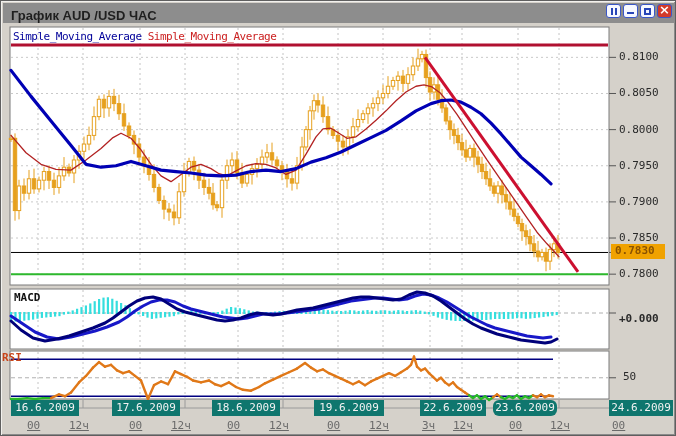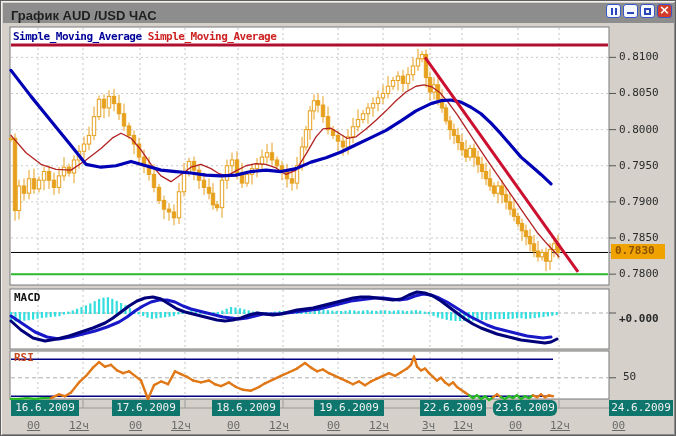--- a/index.html
+++ b/index.html
@@ -16,23 +16,23 @@
     background:#f6f8ff;position:relative;cursor:pointer;}
   .wbtn.close{background:#d23a2a;}
   .g-pause::before,.g-pause::after{content:"";position:absolute;top:3px;width:2px;height:7px;background:#2745b8;}
   .g-pause::before{left:4px;} .g-pause::after{left:8px;}
   .g-min::before{content:"";position:absolute;left:3px;bottom:3px;width:7px;height:2px;background:#2745b8;}
   .g-max::before{content:"";position:absolute;left:3px;top:3px;width:7px;height:7px;box-sizing:border-box;border:2px solid #2745b8;}
   .g-close::before{content:"\00d7";position:absolute;left:0;top:-3px;width:13px;text-align:center;
     color:#fff;font:bold 13px "DejaVu Sans",sans-serif;}
   svg.chart{position:absolute;left:0;top:0;}
   .lbl{position:absolute;white-space:nowrap;}
-  .legend{top:29px;left:12px;font-size:11px;font-weight:bold;letter-spacing:-0.5px;}
+  .legend{top:29px;left:12px;font-size:11px;font-weight:normal;letter-spacing:-0.5px;}
   .macd-lbl{left:13px;top:290px;font-size:11px;font-weight:bold;color:#111;}
-  .rsi-lbl{left:13px;top:350px;font-size:11px;font-weight:bold;color:#c8441a;}
+  .rsi-lbl{left:1px;top:350px;font-size:11px;font-weight:bold;color:#c8441a;}
   .ax{font-size:11px;color:#2a2a2a;}
   .cur-price{position:absolute;left:610px;width:54px;height:15px;background:#f0a200;
     color:#8a5200;font-size:11px;font-weight:bold;text-align:left;padding-left:4px;box-sizing:border-box;}
   .datebox{position:absolute;top:399px;height:16px;background:#0f766e;color:#f2f2f2;
     font-size:11px;text-align:center;line-height:16px;letter-spacing:0;}
   .timelbl{position:absolute;top:418px;font-size:11px;color:#6a6a6a;text-decoration:underline;}
 </style>
 </head>
 <body>
 

